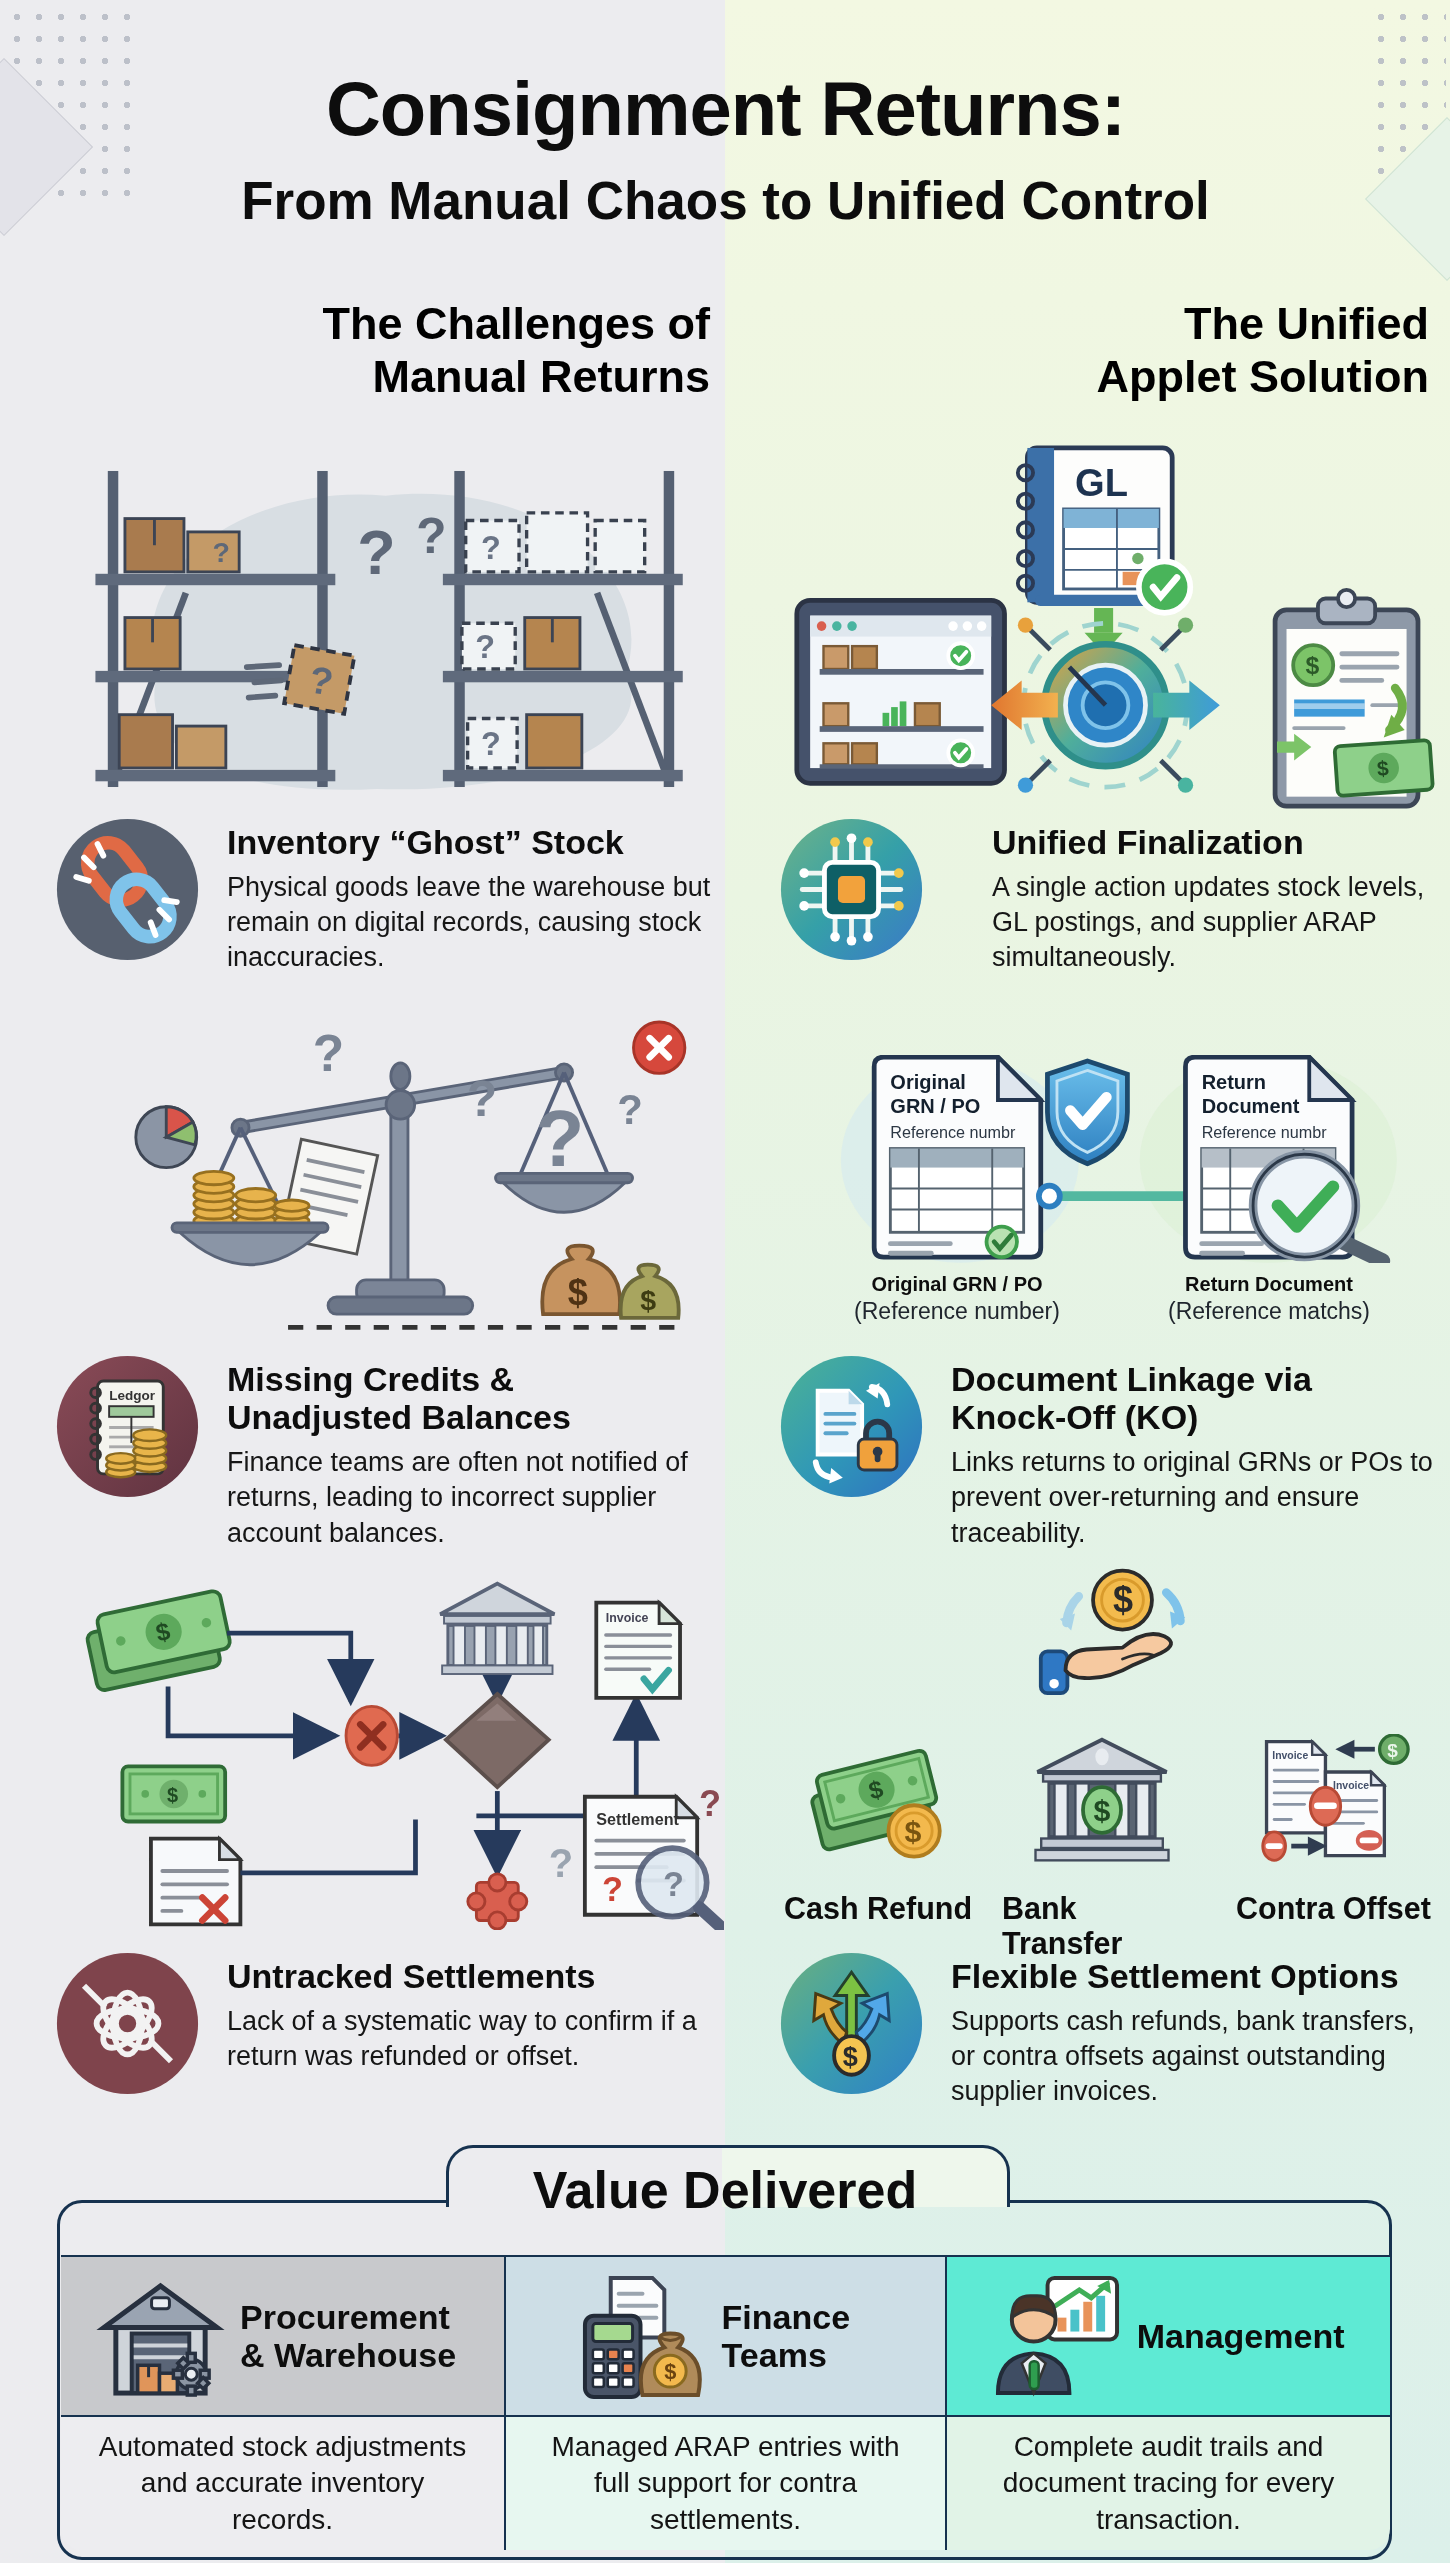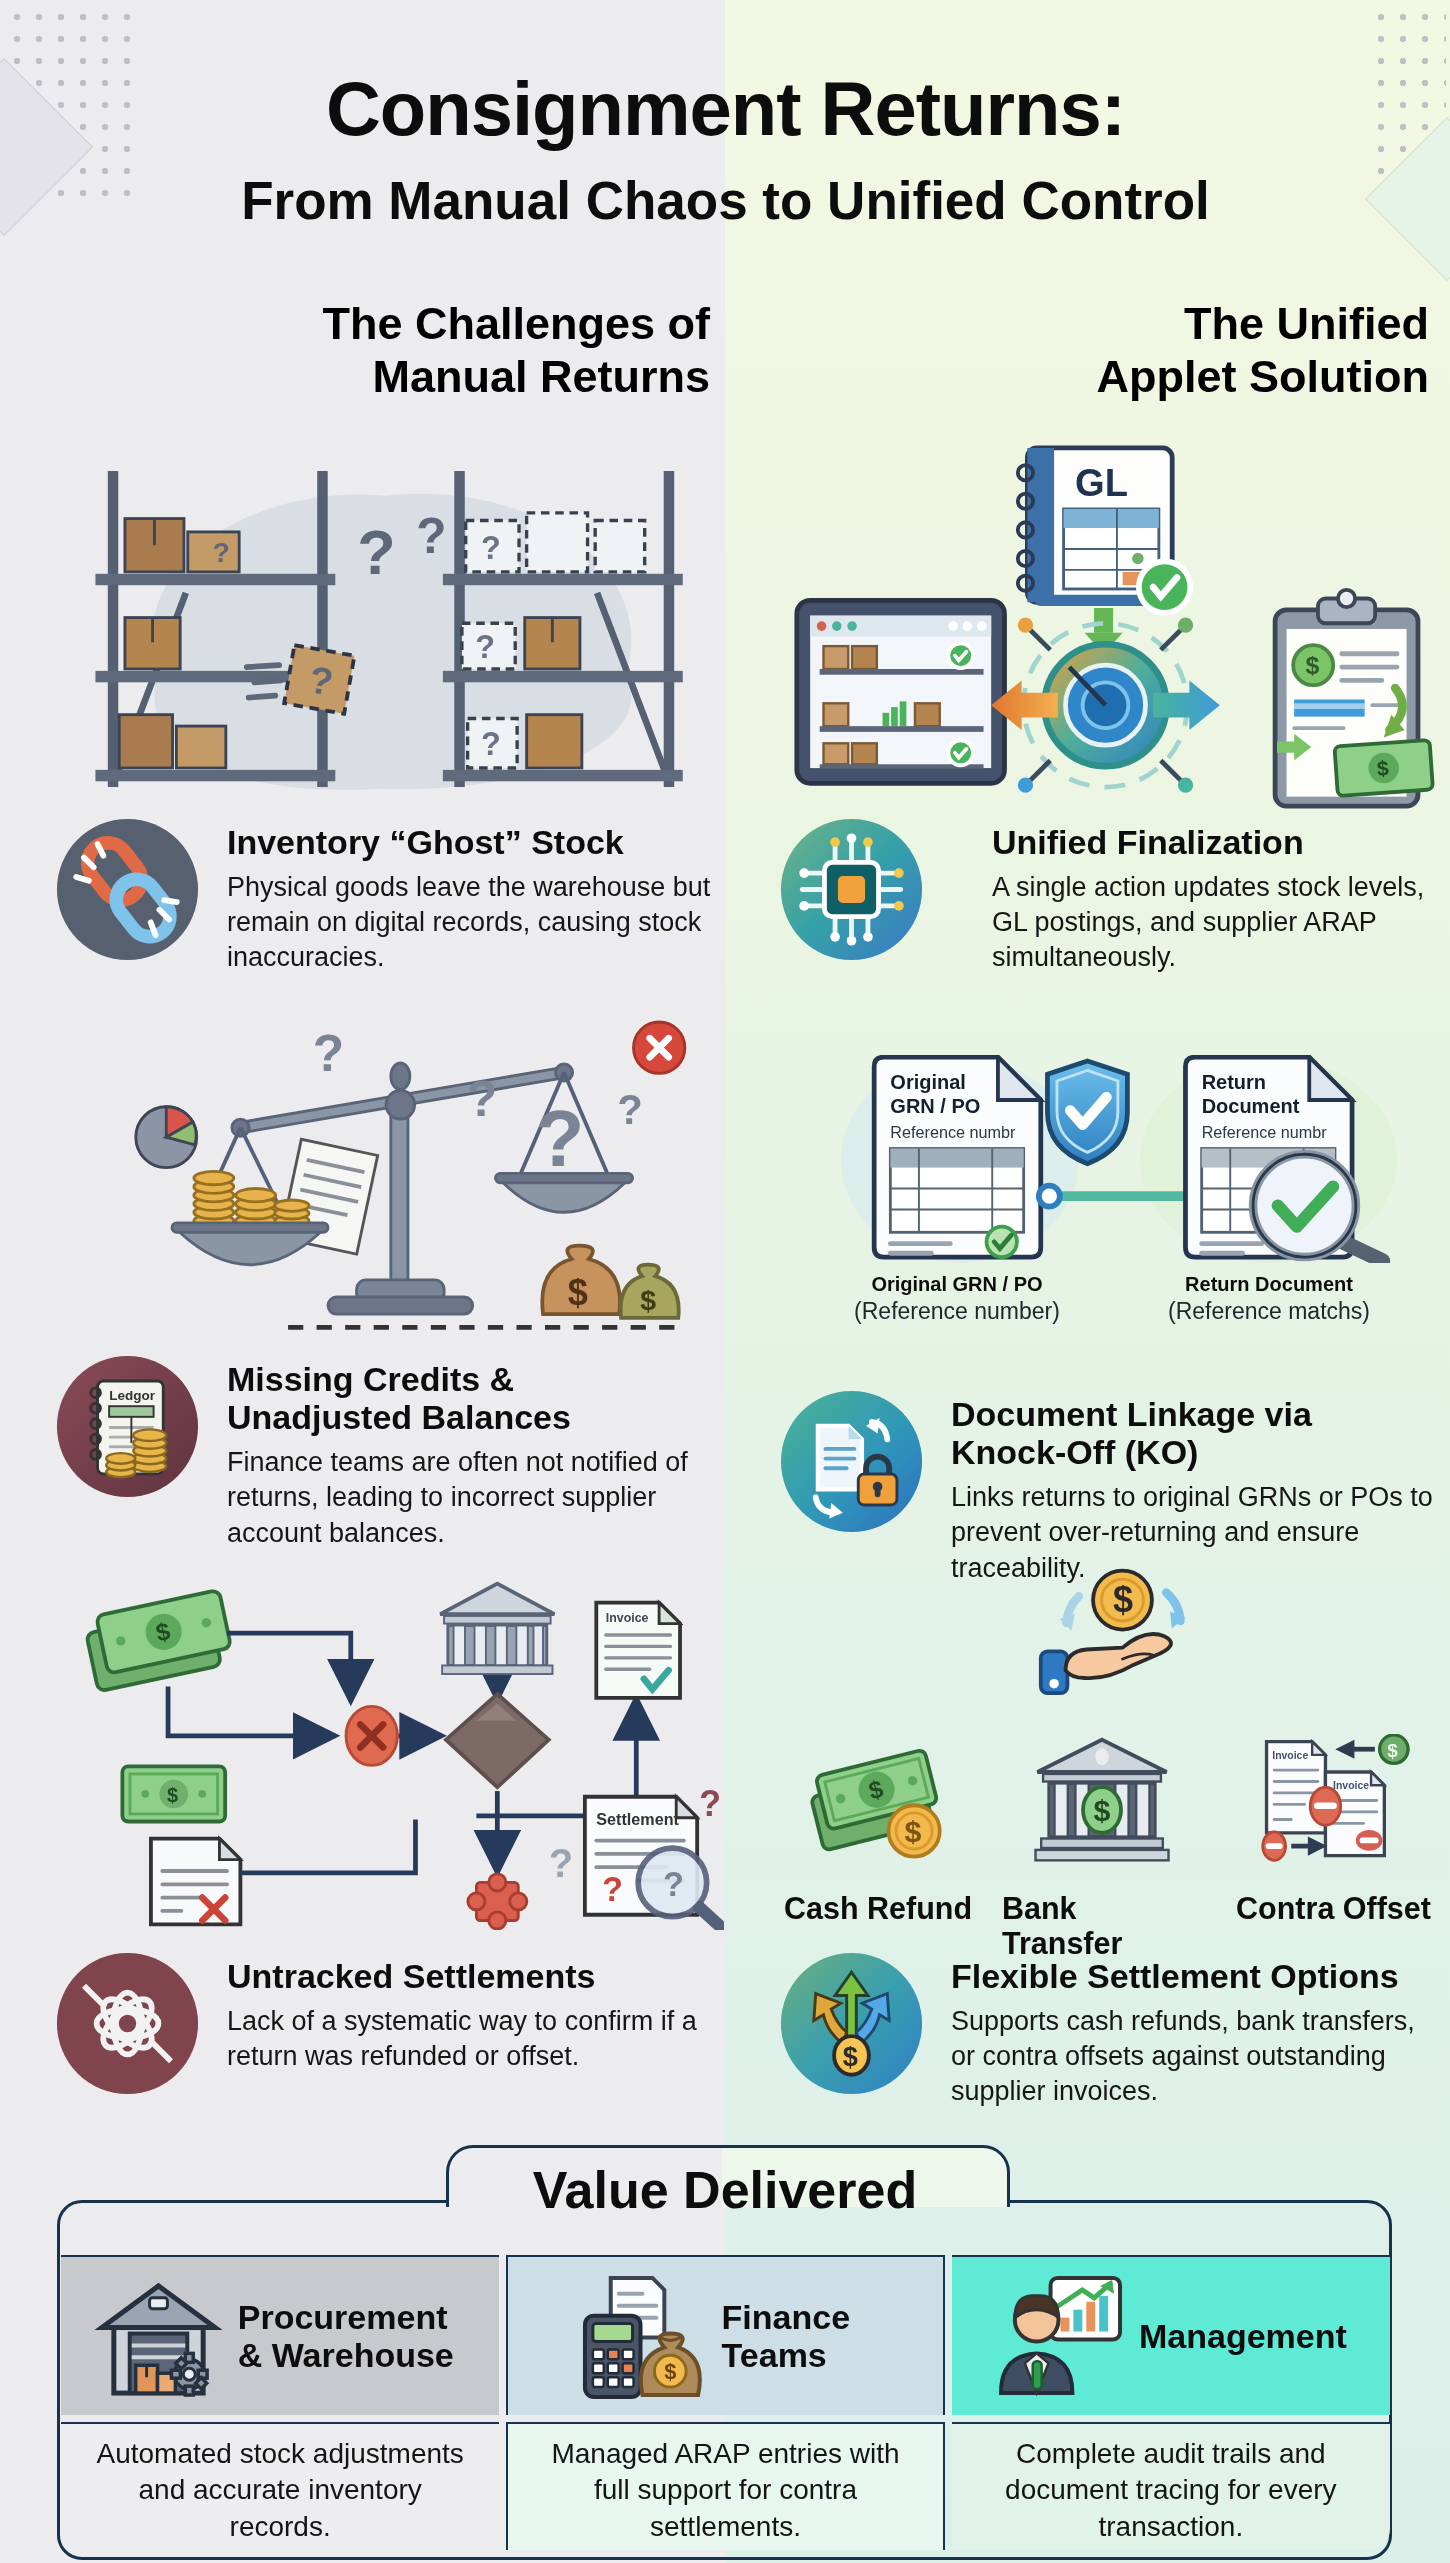--- a/index.html
+++ b/index.html
@@ -26,21 +26,21 @@
   .opt{display:flex;flex-direction:column;align-items:center;}
   .opt-label{font-size:30.5px;font-weight:700;margin-top:24px;color:#0d0d0d;}
   
   .vtab{left:446px;top:2145px;width:558px;height:59px;border:3.8px solid #16324f;border-bottom:none;
         border-radius:27px 27px 0 0;
         background:linear-gradient(90deg,#ececef 0 49%,#eef7ec 49% 100%);z-index:3;}
   .vbox{left:57px;top:2200px;width:1329px;height:354px;border:3.8px solid #16324f;border-radius:25px;z-index:2;}
   .vhead{left:57px;top:2160px;width:1336px;text-align:center;font-size:52px;font-weight:800;z-index:4;color:#0d0d0d;}
   .vgrid{left:61px;top:2255px;width:1329px;height:295px;display:grid;
          grid-template-columns:1fr 1fr 1fr;grid-template-rows:160px 135px;
-         border-radius:0 0 21px 21px;overflow:hidden;z-index:2;gap:7px;}
+         border-radius:0 0 21px 21px;overflow:hidden;z-index:2;}
   .vcell{border-top:2.9px solid #16324f;}
   .vcell.mid{border-left:2.9px solid #16324f;border-right:2.9px solid #16324f;}
   .vcell.hd{display:flex;align-items:center;justify-content:center;gap:15.2px;padding:0 9.5px;}
   .vtitle{font-size:34px;font-weight:700;line-height:1.12;color:#0d0d0d;}
   .vdesc{display:flex;align-items:center;justify-content:center;text-align:center;
          font-size:28px;line-height:1.3;padding:5.7px 32px;color:#141414;}
   svg text{font-family:"Liberation Sans","DejaVu Sans",sans-serif;}
 </style>
 </head>
 <body>
@@ -483,21 +483,21 @@
           <ellipse cx="68" cy="115" rx="15" ry="5.5"></ellipse>
           <ellipse cx="68" cy="108" rx="15" ry="5.5"></ellipse>
       </g>
     </svg>
     <div class="tx" style="width:533px;">
       <div class="item-title" style="width:410px;">Missing Credits &amp; Unadjusted Balances</div>
       <div class="item-desc">Finance teams are often not notified of returns, leading to incorrect supplier account balances.</div>
     </div>
   </div>
 
-  <div class="abs item" style="left:779px;top:1354px;width:657px;margin-top:35px;">
+  <div class="abs item" style="left:779px;top:1354px;width:657px;">
     <svg class="ic" viewBox="0 0 150 150">
       <defs>
           <linearGradient id="tg2" x1="0" y1="0" x2="1" y2="1">
         <stop offset="0" stop-color="#4db394"></stop>
             <stop offset=".55" stop-color="#2f97b8"></stop>
             <stop offset="1" stop-color="#2f6fc1"></stop>
           </linearGradient>
         </defs>
       <circle cx="75" cy="75" r="73" fill="url(#tg2)"></circle>
       <path d="M40,38 H72 L86,52 V104 H40 Z" fill="#eef6fb" stroke="#fff" stroke-width="4"></path>

